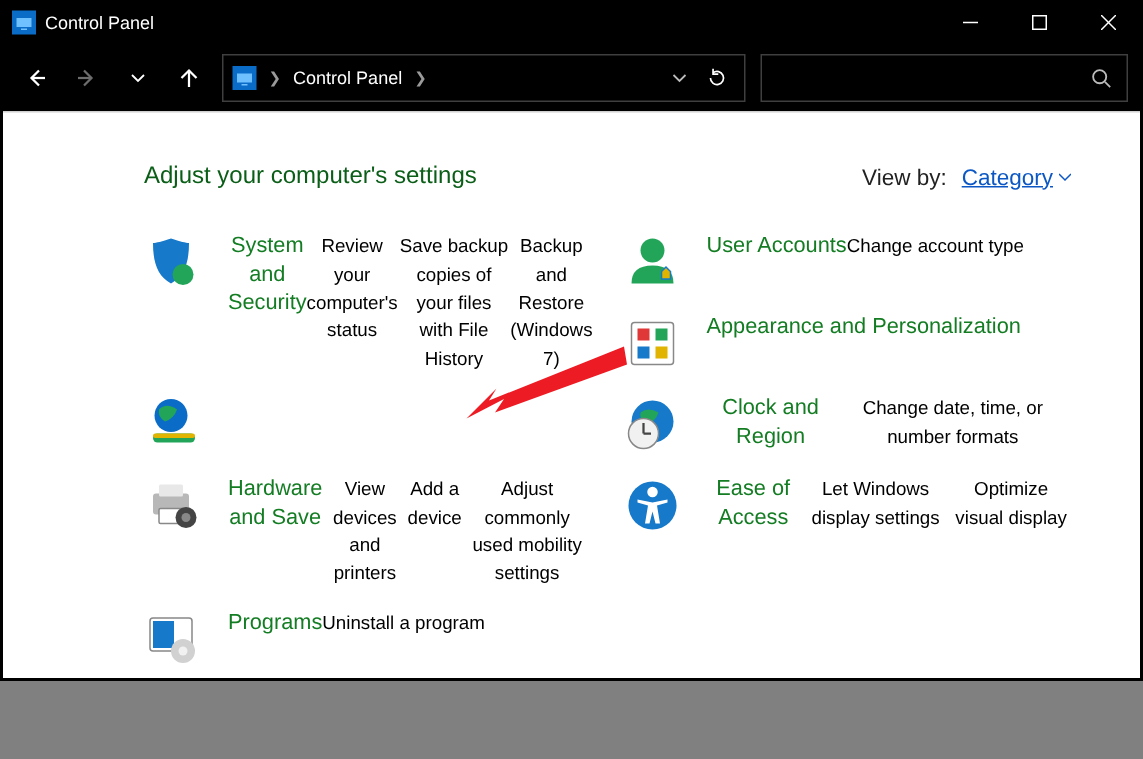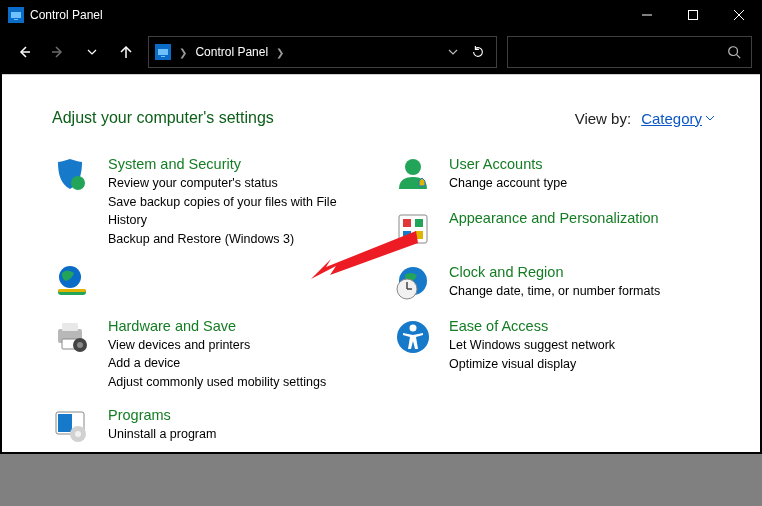--- a/index.html
+++ b/index.html
@@ -17,30 +17,30 @@
 .navbar .navbtn.disabled svg{stroke:#6d6d6d;}
 .addressbar{flex:0 0 335px;height:30px;background:#000;border:1px solid #3f3f3f;display:flex;align-items:center;padding:0 6px;gap:8px;}
 .addressbar .appicon{width:16px;height:16px;background:#0a6cc7;display:flex;align-items:center;justify-content:center;}
 .addressbar .brd{color:#fff;font-size:12px;display:flex;align-items:center;gap:8px;}
 .addressbar .chev{color:#9a9a9a;font-size:10px;}
 .addressbar .spacer{flex:1;}
 .addressbar .dd{color:#9a9a9a;}
 .addressbar .refresh{width:24px;height:24px;display:flex;align-items:center;justify-content:center;}
 .searchbar{flex:1;height:30px;background:#000;border:1px solid #3f3f3f;display:flex;align-items:center;justify-content:flex-end;padding:0 10px;}
 .content{position:absolute;left:2px;right:2px;bottom:2px;top:74px;background:#fff;border-top:1px solid #d0d0d0;overflow:hidden;}
-.inner{padding:34px 46px 20px 50px;}
+.inner{padding:34px 46px 20px 94px;text-align:center;}
 .headrow{display:flex;justify-content:space-between;align-items:center;margin-bottom:28px;}
 .headrow h1{font-size:16px;font-weight:400;color:#0b5e18;margin:0;}
 .viewby{font-size:15px;display:flex;align-items:center;gap:10px;}
 .viewby .val{color:#0b57c4;display:flex;align-items:center;gap:4px;text-decoration:underline;}
 .cols{display:flex;gap:20px;}
 .col{flex:1;}
 .cat{display:flex;align-items:flex-start;gap:16px;margin-bottom:14px;}
 .cat .icon{width:40px;height:40px;flex-shrink:0;display:flex;align-items:center;justify-content:center;}
-.cat .txt{display:flex;flex-direction:column;}
+.cat .txt{display:flex;flex-direction:row;}
 .cat .ttl{color:#147d24;font-size:14.5px;line-height:1.3;}
 .cat .lnk{color:#000000;font-size:12.5px;line-height:1.5;}
 
 .arrow{position:absolute;left:304px;top:144px;pointer-events:none;z-index:10;}
 </style>
 </head>
 <body>
 
 <div class="window">
 
@@ -151,21 +151,21 @@
             <div class="icon">
               <svg width="40" height="40" viewBox="0 0 40 40">
                   <path d="M18 4 C12 6 8 7 6 7 C6 20 9 29 18 34 C27 29 30 20 30 7 C28 7 24 6 18 4 Z" fill="#1679c9"></path>
                   <circle cx="26" cy="28" r="7" fill="#23a559"></circle>
                 </svg>
             </div>
             <div class="txt">
               <span class="ttl">System and Security</span>
               <span class="lnk">Review your computer's status</span>
               <span class="lnk">Save backup copies of your files with File History</span>
-              <span class="lnk">Backup and Restore (Windows 3)</span>
+              <span class="lnk">Backup and Restore (Windows 7)</span>
             </div>
           </div>
 
           <div class="cat">
             <div class="icon">
               <svg width="40" height="40" viewBox="0 0 40 40">
                   <circle cx="18" cy="14" r="11" fill="#0a6cc7"></circle>
                   <path d="M10 10 Q15 5 22 10 Q20 16 14 18 Q9 15 10 10" fill="#23a559"></path>
                   <rect x="6" y="26" width="28" height="6" rx="3" fill="#23a559"></rect>
                   <rect x="6" y="26" width="28" height="3" rx="1.5" fill="#e0b400"></rect>
@@ -258,21 +258,21 @@
           <div class="cat">
             <div class="icon">
               <svg width="40" height="40" viewBox="0 0 40 40">
                   <circle cx="20" cy="20" r="16" fill="#1679c9"></circle>
                   <circle cx="20" cy="11" r="3.5" fill="#fff"></circle>
                   <path d="M10 16 L20 18 L30 16 L30 18 L23 20 L25 32 L22 32 L20 24 L18 32 L15 32 L17 20 L10 18 Z" fill="#fff"></path>
                 </svg>
             </div>
             <div class="txt">
               <span class="ttl">Ease of Access</span>
-              <span class="lnk">Let Windows suggest network</span>
+              <span class="lnk">Let Windows display settings</span>
               <span class="lnk">Optimize visual display</span>
             </div>
           </div>
 
         </div>
       </div>
     </div>
 
     <svg class="arrow" width="120" height="70" viewBox="0 0 120 70">
       <path d="M5 60 L25 40 L20 48 L110 12 L112 24 L24 56 L30 47 Z" fill="#ed1c24"></path>

